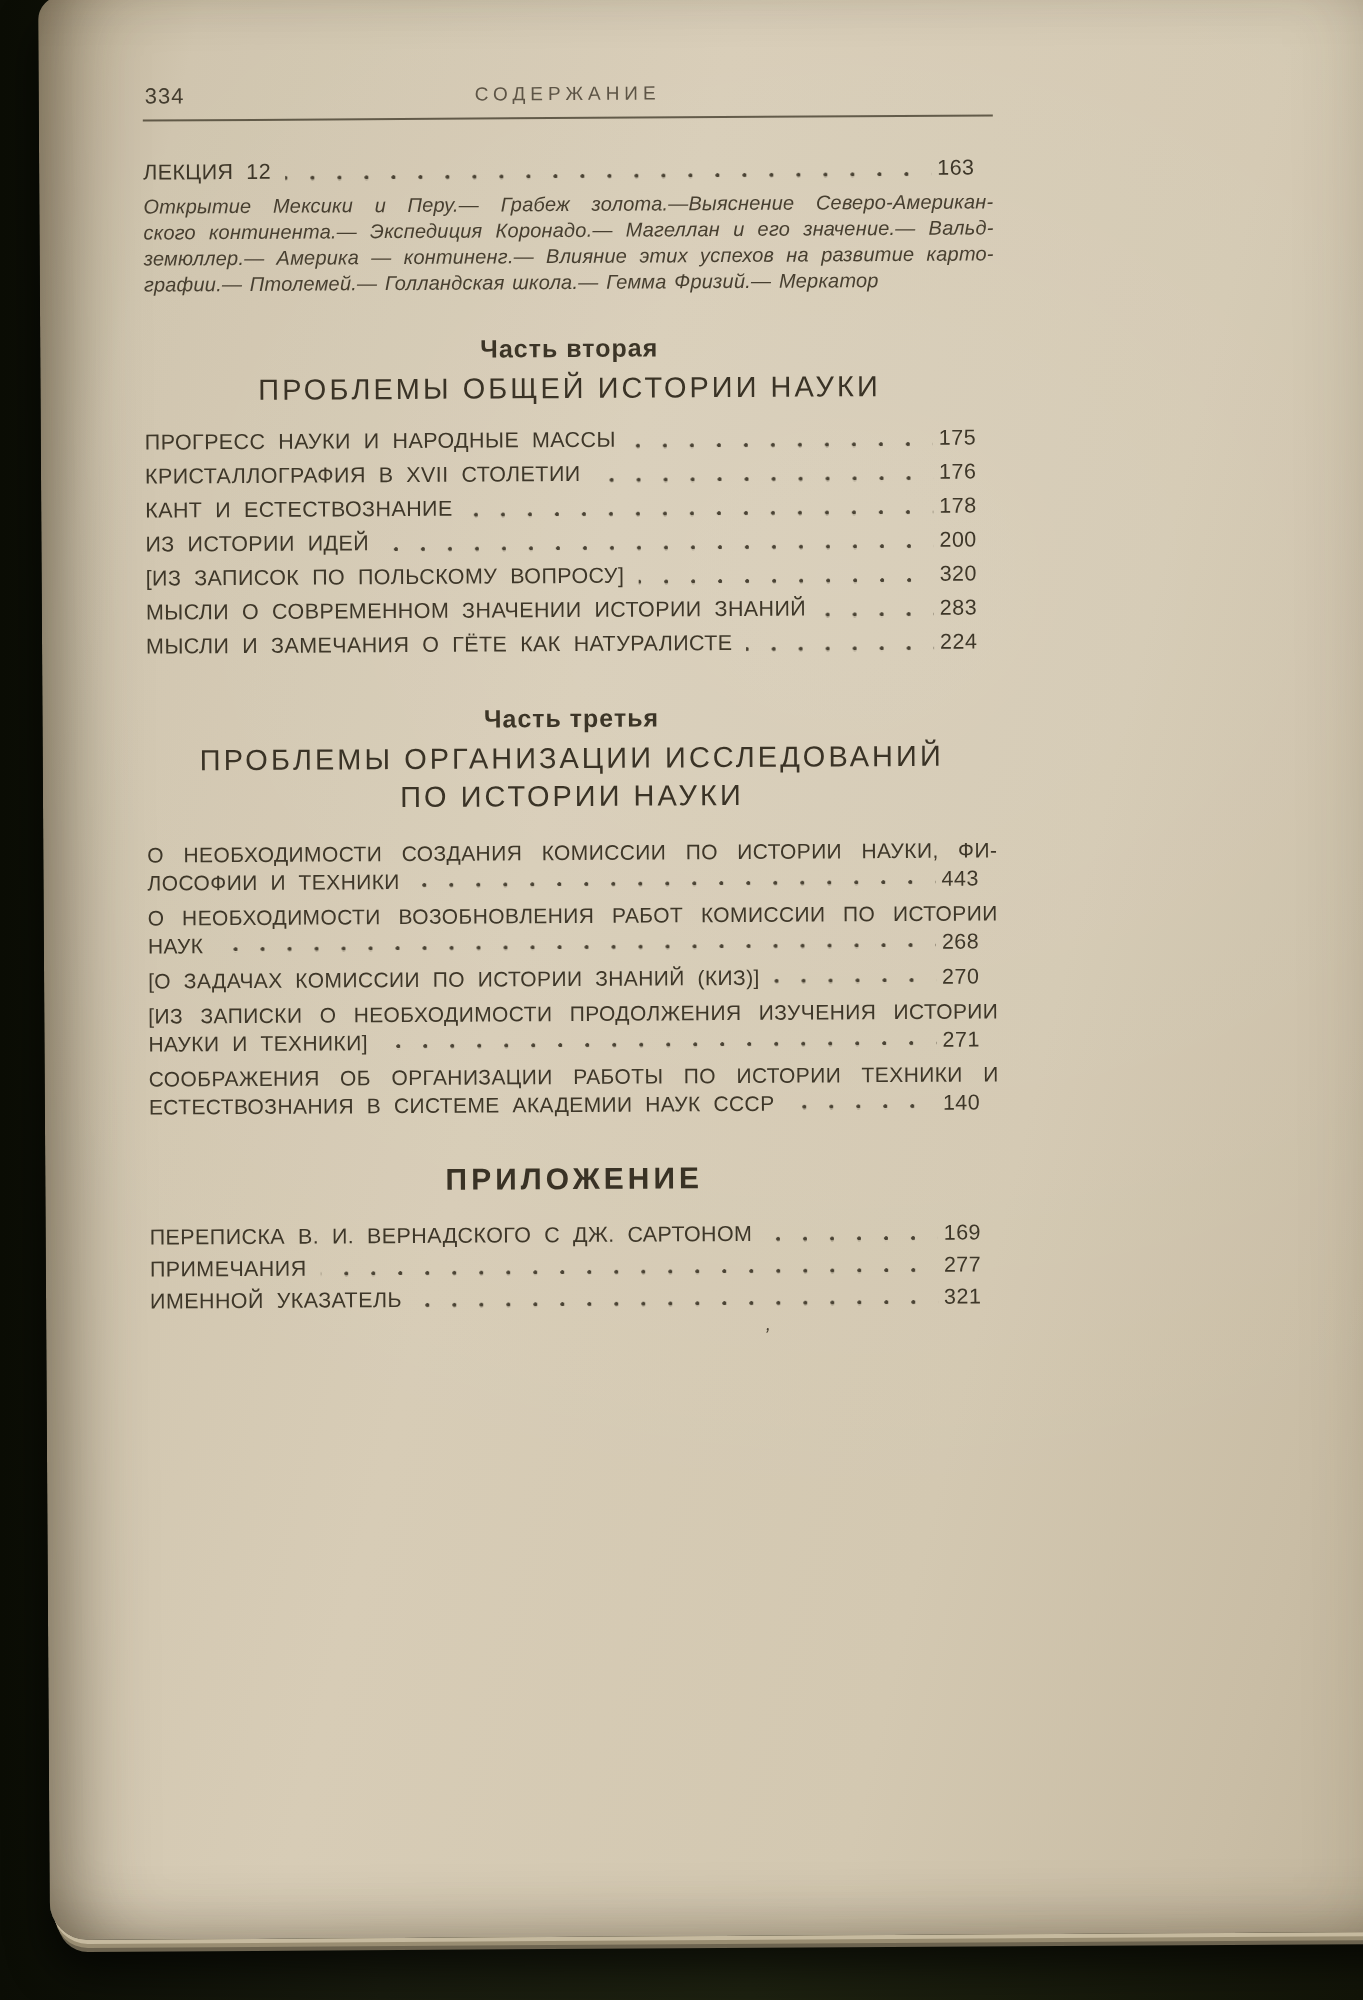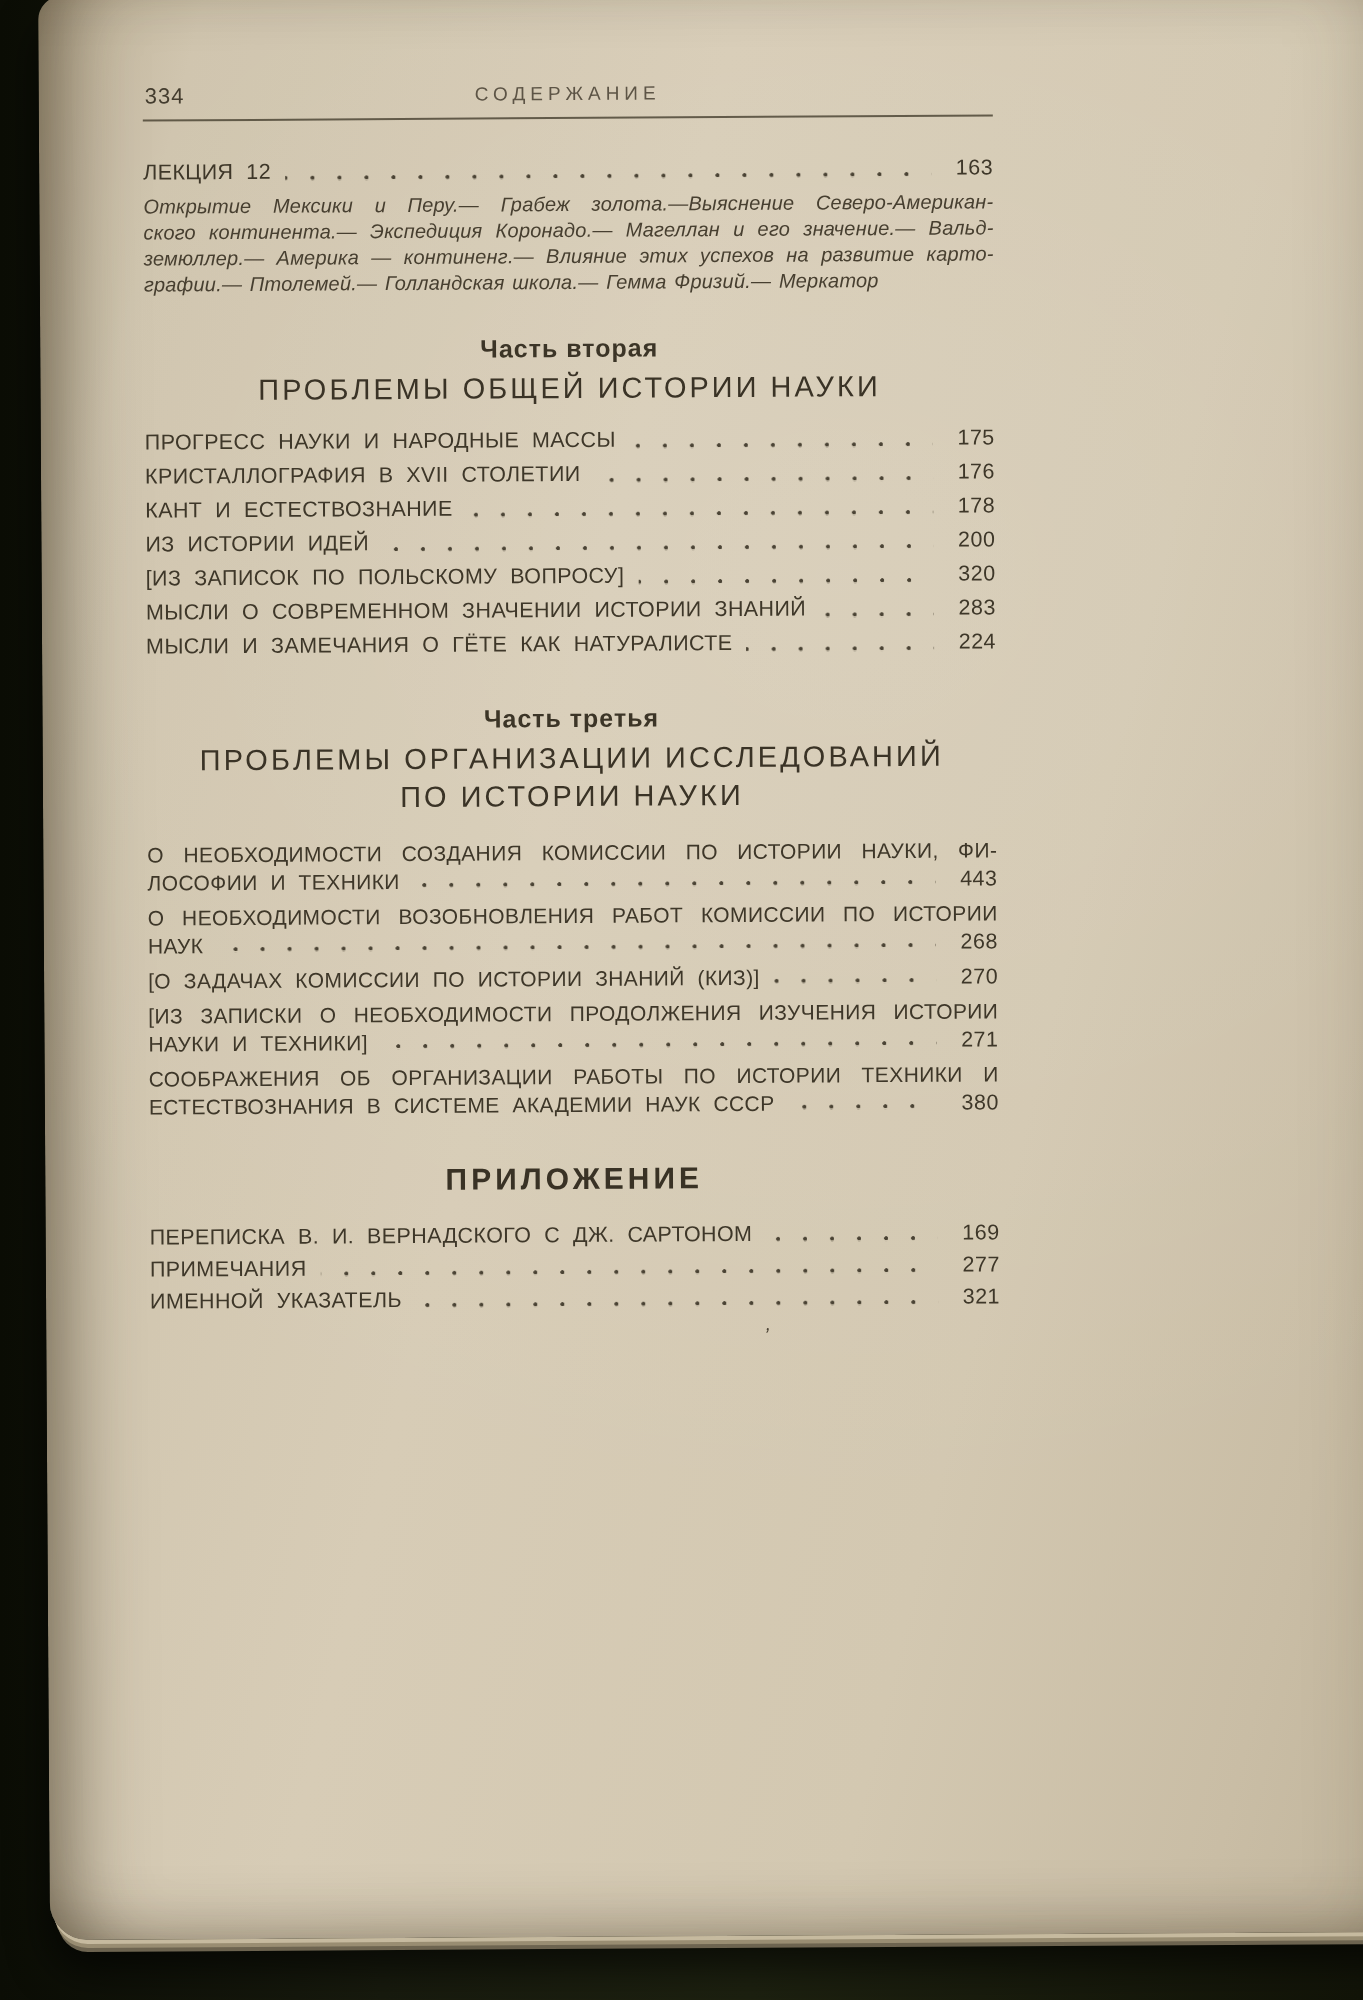--- a/index.html
+++ b/index.html
@@ -51,21 +51,21 @@
   
   .row { display: flex; line-height: 34px; font-size: 21.5px; }
   .t { white-space: nowrap; letter-spacing: 0.4px; word-spacing: 6.5px; color: #3e3729; }
   .leader {
     flex: 1 1 auto; min-width: 26px; margin: 0 6px 0 14px;
     background-image: radial-gradient(circle at 2.2px 2.2px, rgba(62,55,41,0.92) 1.7px, rgba(0,0,0,0) 2.3px);
     background-size: 27px 5px;
     background-repeat: repeat-x;
     background-position: right 0 bottom 8px;
   }
-  .pg { flex: none; width: 56px; text-align: right; font-size: 21.5px; letter-spacing: 0.5px; }
+  .pg { flex: none; width: 56px; font-size: 21.5px; letter-spacing: 0.5px; }
 
   .lecture-row { margin-top: 34px; }
 
   .annotation { margin-top: 4px; font-style: italic; font-size: 20px; line-height: 26px; color: #46<|not|>; }
   .annotation { color: #473f30; }
   .ann-line { text-align: justify; text-align-last: justify; letter-spacing: 0.2px; word-spacing: 2px; }
   .ann-last { text-align-last: left; }
 
   .kicker { margin-top: 38px; text-align: center; font-size: 25px; font-weight: 700; letter-spacing: 1px; line-height: 30px; color: #3c3527; }
   .part-title { margin-top: 6px; text-align: center; font-size: 29px; letter-spacing: 3px; line-height: 38px; color: #3a3326; }
@@ -194,21 +194,21 @@
             <span class="t">НАУКИ И ТЕХНИКИ]</span>
             <span class="leader"></span>
             <span class="pg">271</span>
           </div>
         </div>
         <div class="entry">
           <div class="pre">СООБРАЖЕНИЯ ОБ ОРГАНИЗАЦИИ РАБОТЫ ПО ИСТОРИИ ТЕХНИКИ И</div>
           <div class="row">
             <span class="t">ЕСТЕСТВОЗНАНИЯ В СИСТЕМЕ АКАДЕМИИ НАУК СССР</span>
             <span class="leader"></span>
-            <span class="pg">380</span>
+            <span class="pg">140</span>
           </div>
         </div>
       </div>
 
       <div class="appendix-title">ПРИЛОЖЕНИЕ</div>
 
       <div class="list-app">
         <div class="row">
           <span class="t">ПЕРЕПИСКА В. И. ВЕРНАДСКОГО С ДЖ. САРТОНОМ</span>
           <span class="leader"></span>

